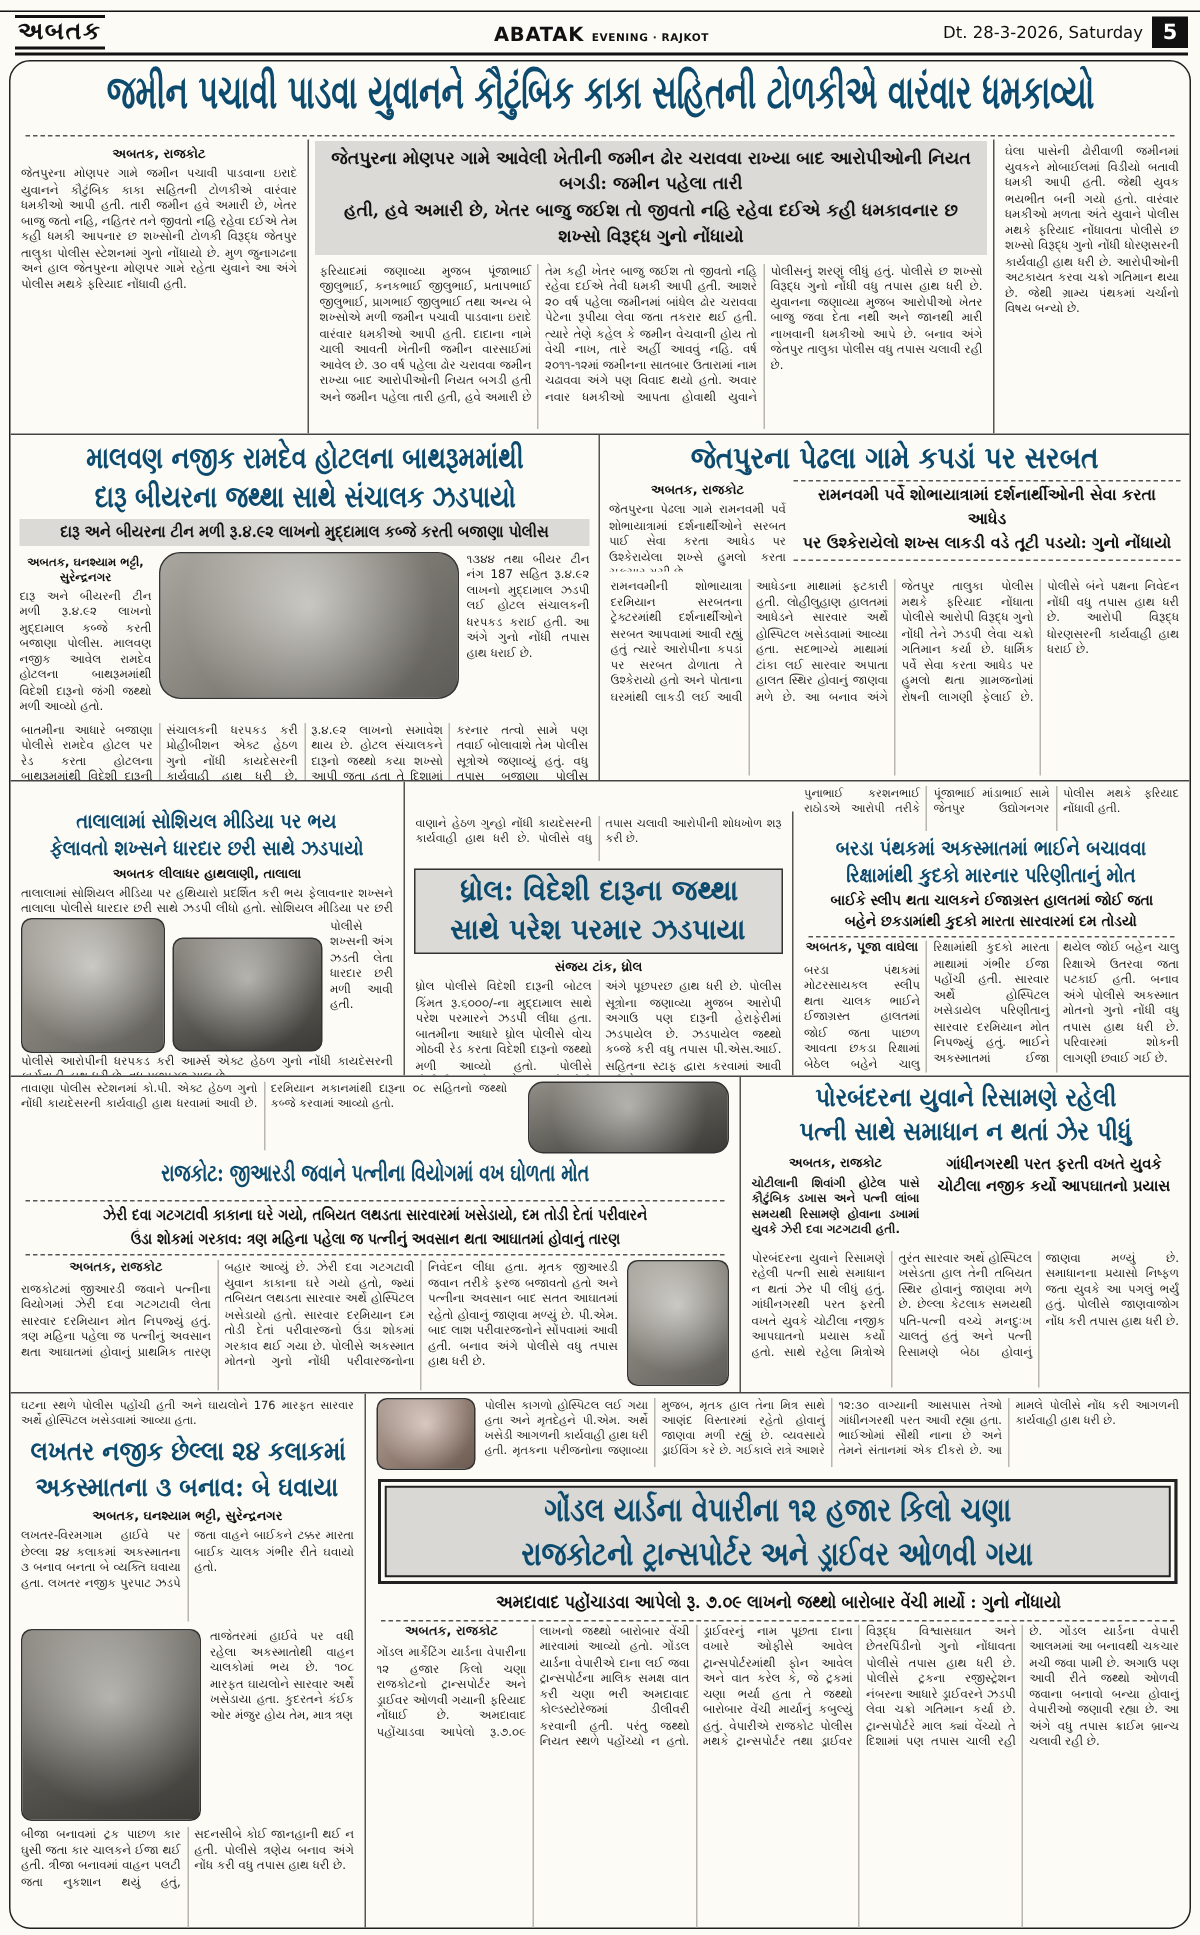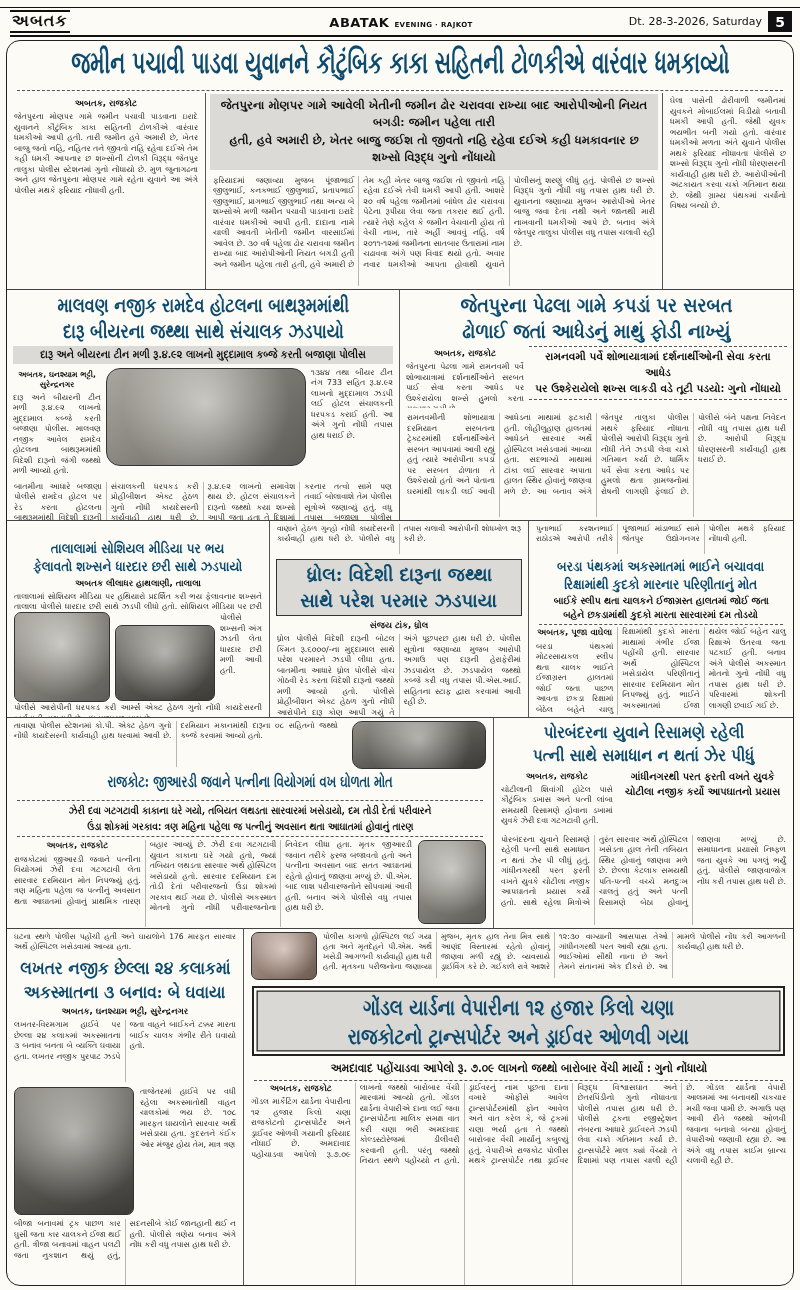--- a/index.html
+++ b/index.html
@@ -55,21 +55,21 @@
   .artB-left{width:392px;display:flex;flex-direction:column;}
   .artB-right{flex:1;display:flex;flex-direction:column;}
   .hl-b{font-size:20px;line-height:1.3;}
   .subboxB{font-size:11px;line-height:1.45;margin:2px 6px;padding:1px 4px;}
   .rowB{display:flex;gap:5px;padding:2px 6px;align-items:flex-start;}
   .subdash{border-top:1.3px dashed #555;border-bottom:1.3px dashed #555;font-weight:bold;
            font-family:"DejaVu Serif",serif;text-align:center;font-size:10.6px;line-height:1.5;padding:2px 4px;}
   
   .secC{height:196px;display:flex;}
   .artC1{width:262px;display:flex;flex-direction:column;}
-  .artC2{width:258px;display:flex;flex-direction:column;}
+  .artC2{width:258px;display:flex;flex-direction:column;margin-top:20px;}
   .artC3{flex:1;display:flex;flex-direction:column;}
   .hl-c{font-size:13.6px;line-height:1.35;}
   .boxhl{border:1.3px solid #333;background:#dbdad6;margin:2px 6px;padding:2px 4px;}
   .subC{font-weight:bold;font-family:"DejaVu Serif",serif;text-align:center;font-size:9.8px;line-height:1.45;}
   .cont{font-size:7.6px;line-height:1.3;text-align:justify;color:#222;overflow:hidden;}
   
   .secD{height:210px;display:flex;}
   .artD-left{width:486px;display:flex;flex-direction:column;}
   .artD-right{flex:1;display:flex;flex-direction:column;}
   .hl-d{font-size:16px;line-height:1.25;height:26px;}
@@ -142,32 +142,29 @@
         </div>
         <div class="subbox subboxB fitwrap">
           <span class="fit sx88">દારૂ અને બીયરના ટીન મળી રૂ.૪.૯૨ લાખનો મુદ્દામાલ કબ્જે કરતી બજાણા પોલીસ</span>
         </div>
         <div class="rowB">
           <div style="width:88px;">
             <div class="byline" style="font-size:7.8px;">અબતક, ઘનશ્યામ ભટ્ટી, સુરેન્દ્રનગર</div>
             <div class="body" style="height:84px;">દારૂ અને બીયરની ટીન મળી રૂ.૪.૯૨ લાખનો મુદ્દામાલ કબ્જે કરતી બજાણા પોલીસ. માલવણ નજીક આવેલ રામદેવ હોટલના બાથરૂમમાંથી વિદેશી દારૂનો જંગી જથ્થો મળી આવ્યો હતો.</div>
           </div>
           <div class="photo" style="width:198px;height:96px;border-radius:14px;"></div>
-          <div class="body" style="flex:1;height:96px;">૧૩૪૪ તથા બીયર ટીન નંગ 733 સહિત રૂ.૪.૯૨ લાખનો મુદ્દામાલ ઝડપી લઈ હોટલ સંચાલકની ધરપકડ કરાઈ હતી. આ અંગે ગુનો નોંધી તપાસ હાથ ધરાઈ છે.</div>
+          <div class="body" style="flex:1;height:96px;">૧૩૪૪ તથા બીયર ટીન નંગ 187 સહિત રૂ.૪.૯૨ લાખનો મુદ્દામાલ ઝડપી લઈ હોટલ સંચાલકની ધરપકડ કરાઈ હતી. આ અંગે ગુનો નોંધી તપાસ હાથ ધરાઈ છે.</div>
         </div>
         <div class="body colz c4 pad" style="flex:1;">બાતમીના આધારે બજાણા પોલીસે રામદેવ હોટલ પર રેડ કરતા હોટલના બાથરૂમમાંથી વિદેશી દારૂની બોટલ તથા બીયર ટીનનો જંગી જથ્થો મળી આવ્યો હતો. પોલીસે હોટલ સંચાલકની ધરપકડ કરી પ્રોહીબીશન એક્ટ હેઠળ ગુનો નોંધી કાયદેસરની કાર્યવાહી હાથ ધરી છે. જપ્ત કરાયેલ મુદ્દામાલમાં વિદેશી દારૂ, બીયર ટીન તથા મોબાઈલ સહિત કુલ રૂ.૪.૯૨ લાખનો સમાવેશ થાય છે. હોટલ સંચાલકને દારૂનો જથ્થો કયા શખ્સો આપી જતા હતા તે દિશામાં પોલીસે તપાસનો ધમધમાટ શરૂ કર્યો છે. આસપાસના વિસ્તારમાં દારૂની હેરાફેરી કરનાર તત્વો સામે પણ તવાઈ બોલાવાશે તેમ પોલીસ સૂત્રોએ જણાવ્યું હતું. વધુ તપાસ બજાણા પોલીસ ચલાવી રહી છે.</div>
       </div>
 
       <div class="artB-right">
         <div class="hl hl-b" style="margin-top:2px;">
           <div class="fitwrap">
               <span class="fit sx88">જેતપુરના પેઢલા ગામે કપડાં પર સરબત</span>
-            </div>
-          <div class="fitwrap">
-              <span class="fit sx88">ઢોળાઈ જતાં આધેડનું માથું ફોડી નાખ્યું</span>
             </div>
         </div>
         <div class="rowB" style="align-items:stretch;">
           <div style="width:118px;">
             <div class="byline">અબતક, રાજકોટ</div>
             <div class="body" style="height:46px;">જેતપુરના પેઢલા ગામે રામનવમી પર્વે શોભાયાત્રામાં દર્શનાર્થીઓને સરબત પાઈ સેવા કરતા આધેડ પર ઉશ્કેરાયેલા શખ્સે હુમલો કરતા ચકચાર મચી છે.</div>
           </div>
           <div class="subdash" style="flex:1;align-self:flex-start;">
             <div>રામનવમી પર્વે શોભાયાત્રામાં દર્શનાર્થીઓની સેવા કરતા આધેડ</div>
             <div>પર ઉશ્કેરાયેલો શખ્સ લાકડી વડે તૂટી પડયો: ગુનો નોંધાયો</div>
@@ -270,21 +267,21 @@
           <div class="fitwrap">
               <span class="fit sx88">પોરબંદરના યુવાને રિસામણે રહેલી</span>
             </div>
           <div class="fitwrap">
               <span class="fit sx88">પત્ની સાથે સમાધાન ન થતાં ઝેર પીધું</span>
             </div>
         </div>
         <div style="display:flex;gap:6px;padding:2px 7px;">
           <div style="width:112px;">
             <div class="byline">અબતક, રાજકોટ</div>
-            <div class="body" style="height:48px;">ચોટીલાની શિવાંગી હોટેલ પાસે કૌટુંબિક ડખાસ અને પત્ની લાંબા સમયથી રિસામણે હોવાના ડખામાં યુવકે ઝેરી દવા ગટગટાવી હતી.</div>
+            <div class="body" style="height:48px;font-weight:bold;">ચોટીલાની શિવાંગી હોટેલ પાસે કૌટુંબિક ડખાસ અને પત્ની લાંબા સમયથી રિસામણે હોવાના ડખામાં યુવકે ઝેરી દવા ગટગટાવી હતી.</div>
           </div>
           <div class="subD" style="flex:1;">
             <div class="fitwrap">
                 <span class="fit sx95">ગાંધીનગરથી પરત ફરતી વખતે યુવકે</span>
               </div>
             <div class="fitwrap">
                 <span class="fit sx95">ચોટીલા નજીક કર્યો આપઘાતનો પ્રયાસ</span>
               </div>
           </div>
         </div>

